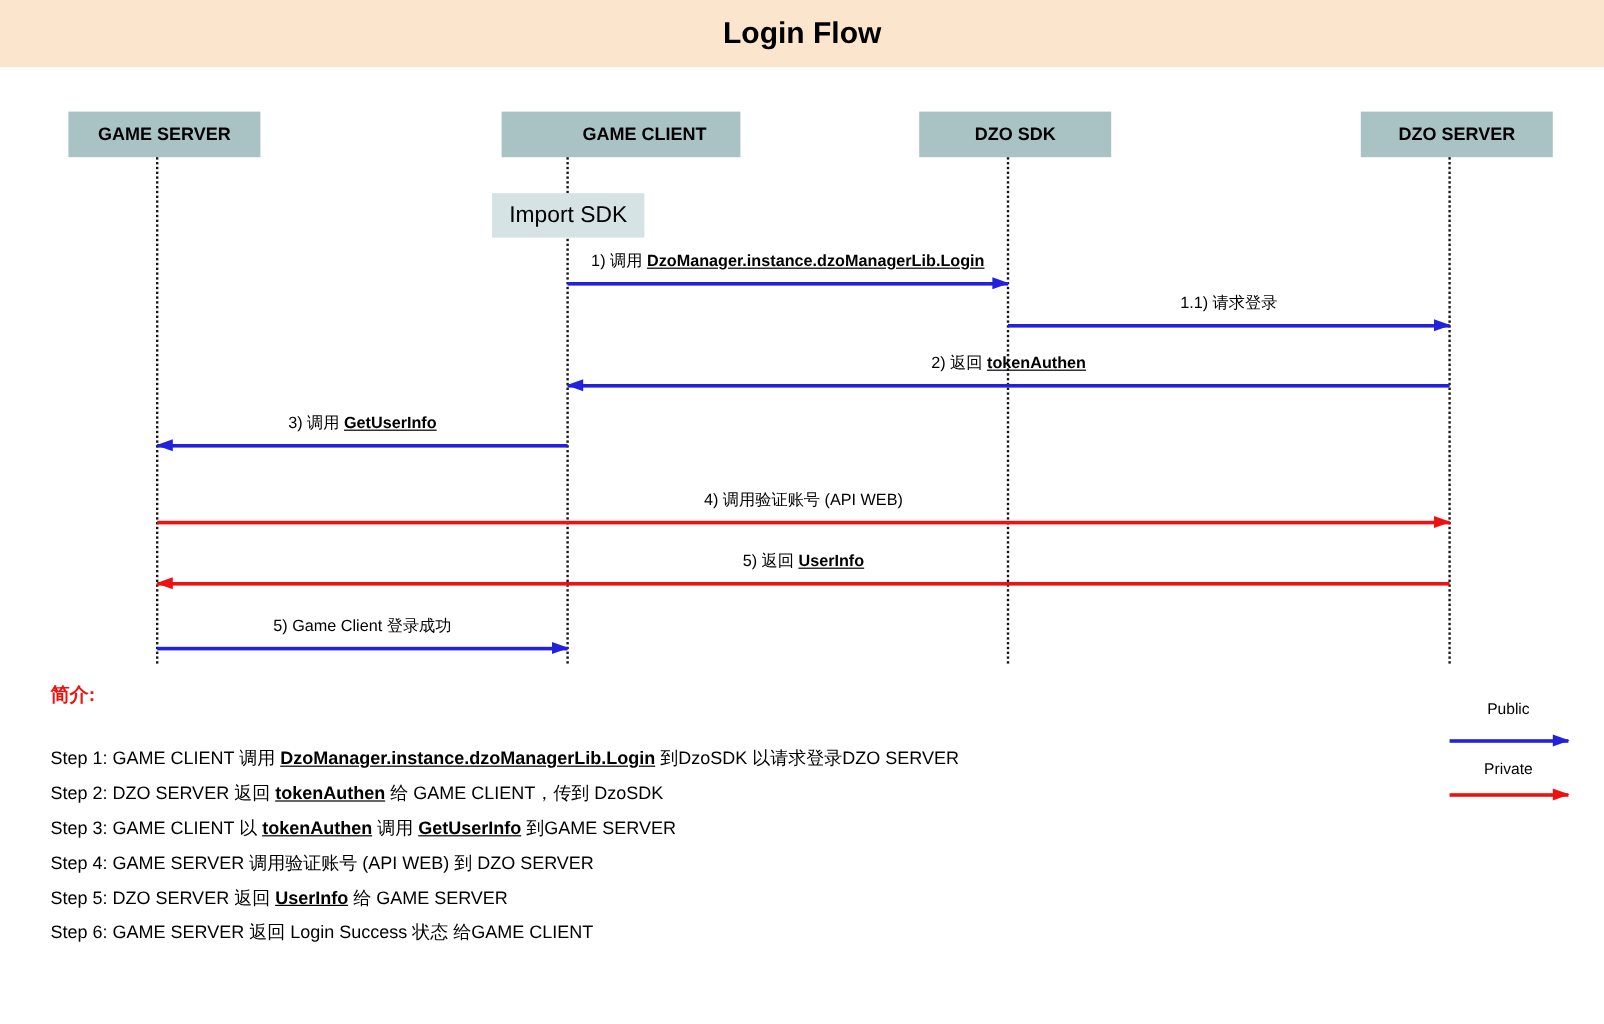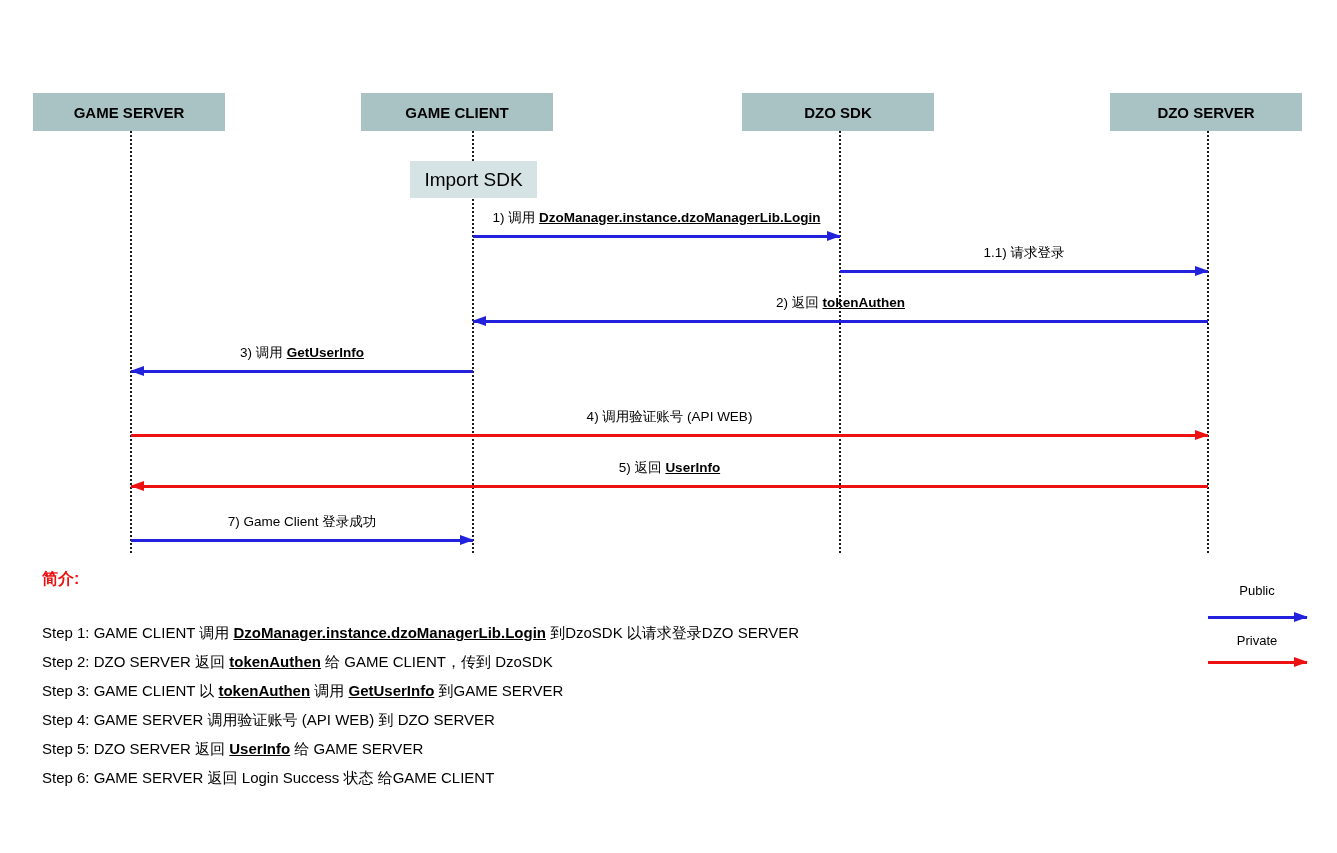--- a/index.html
+++ b/index.html
@@ -9,23 +9,23 @@
   }
   .title-bar{
     position:absolute;left:0;top:0;width:1337px;height:56px;
     background:var(--c,#fbe5cc);text-align:center;
   }
   .title-bar h1{
     margin:0;line-height:56px;font-size:25px;font-weight:bold;color:#000;
     font-family:"Liberation Sans",sans-serif;
   }
   .pbox{
-    position:absolute;top:93px;width:192px;height:38px;
+    position:absolute;top:93px;width:160px;height:38px;
     background:var(--c,#a9c3c5);display:flex;align-items:center;justify-content:center;
-    font-size:15px;font-weight:bold;white-space:nowrap;
+    font-size:15px;font-weight:bold;white-space:nowrap;margin-left:24px;
   }
   .lifeline{
     position:absolute;top:131px;height:422px;width:0;
     border-left:2px dotted #1a1a1a;
   }
   .note{
     position:absolute;left:410px;top:161px;width:127px;height:37px;
     background:var(--c,#d5e3e5);display:flex;align-items:center;justify-content:center;
     font-size:19px;white-space:nowrap;
   }
@@ -45,25 +45,28 @@
   }
   .summary{position:absolute;left:42px;top:569px;}
   .summary .heading{font-size:16px;font-weight:bold;color:#ee1111;margin:0 0 28px 0;}
   .summary .step{font-size:15px;line-height:29px;white-space:nowrap;margin:0;}
 </style>
 </head>
 <body>
 
 <div class="canvas">
 
+  <div class="title-bar" style="--c: #fbe5cc;">
+    <h1>Login Flow</h1>
+  </div>
 
   <div class="pbox" style="left: 33px; --c: #a9c3c5;">
       <span>GAME SERVER</span>
     </div>
-  <div class="pbox" style="left: 361px; --c: #a9c3c5;">
+  <div class="pbox" style="left: 394px; padding-left: 39px; --c: #a9c3c5;">
       <span>GAME CLIENT</span>
     </div>
   <div class="pbox" style="left: 742px; --c: #a9c3c5;">
       <span>DZO SDK</span>
     </div>
   <div class="pbox" style="left: 1110px; text-align: right; --c: #a9c3c5;">
       <span>DZO SERVER</span>
     </div>
 
   <div class="lifeline" style="left:130px"></div>
@@ -105,21 +108,21 @@
     <div class="hd hd-r"></div>
   </div>
 
   <div class="msg" style="left: 131px; top: 486px; width: 1077px; --c: #ee1111;">
     <div class="lbl"><span>5) 返回 </span><span class="b">UserInfo</span></div>
     <div class="ln"></div>
     <div class="hd hd-l"></div>
   </div>
 
   <div class="msg" style="left: 131px; top: 540px; width: 342px; --c: #2222dd;">
-    <div class="lbl"><span>7) Game Client 登录成功</span></div>
+    <div class="lbl"><span>5) Game Client 登录成功</span></div>
     <div class="ln"></div>
     <div class="hd hd-r"></div>
   </div>
 
   <div class="legend-label" style="left:1207px;top:583px">Public</div>
   <div class="msg" style="left: 1208px; top: 617px; width: 99px; --c: #2222dd;">
     <div class="ln"></div>
     <div class="hd hd-r"></div>
   </div>
   <div class="legend-label" style="left:1207px;top:633px">Private</div>

